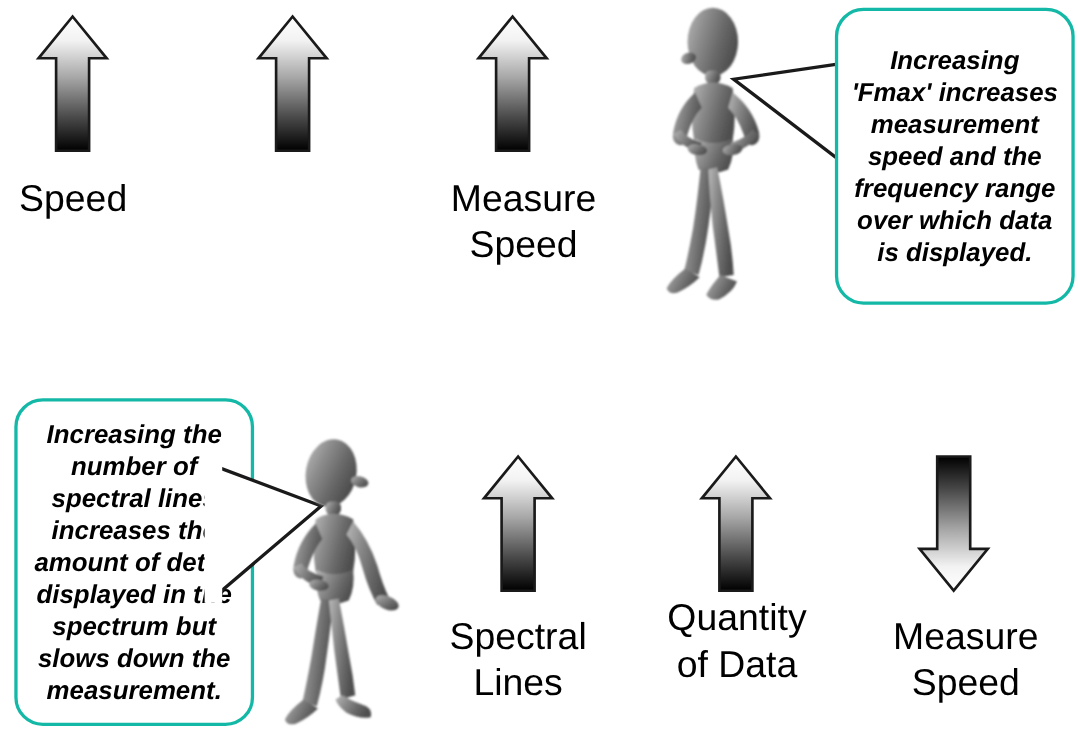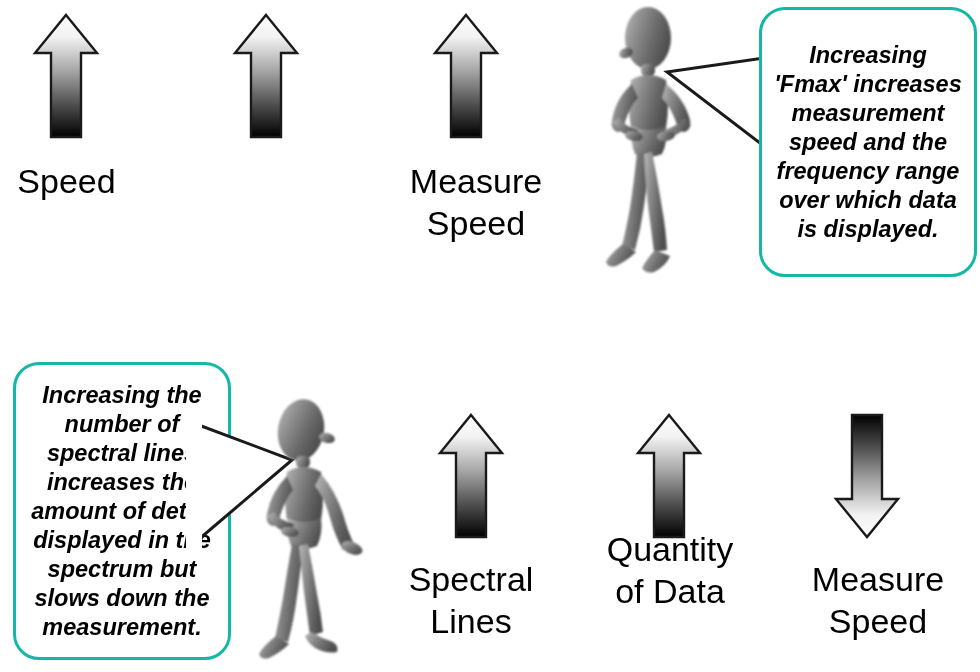--- a/index.html
+++ b/index.html
@@ -277,18 +277,18 @@
           <stop offset="82%" stop-color="#f2f2f2"></stop>
           <stop offset="100%" stop-color="#ffffff"></stop>
         </linearGradient>
       </defs>
       <path d="M34 125 L3 87 L19 87 L19 3 L49 3 L49 87 L65 87 Z" fill="url(#gDn1)" stroke="#1a1a1a" stroke-width="2.4" stroke-linejoin="miter"></path>
     </svg>
   </div>
 
   <div class="item-label" style="left:395px; top:558px; width:152px;">Spectral
 Lines</div>
-  <div class="item-label" style="left:588px; top:528px; width:164px;">Quantity
+  <div class="item-label" style="left:588px; top:541px; width:164px;">Quantity
 of Data</div>
   <div class="item-label" style="left:785px; top:558px; width:186px;">Measure
 Speed</div>
 
 </div>
 
 </body></html>

